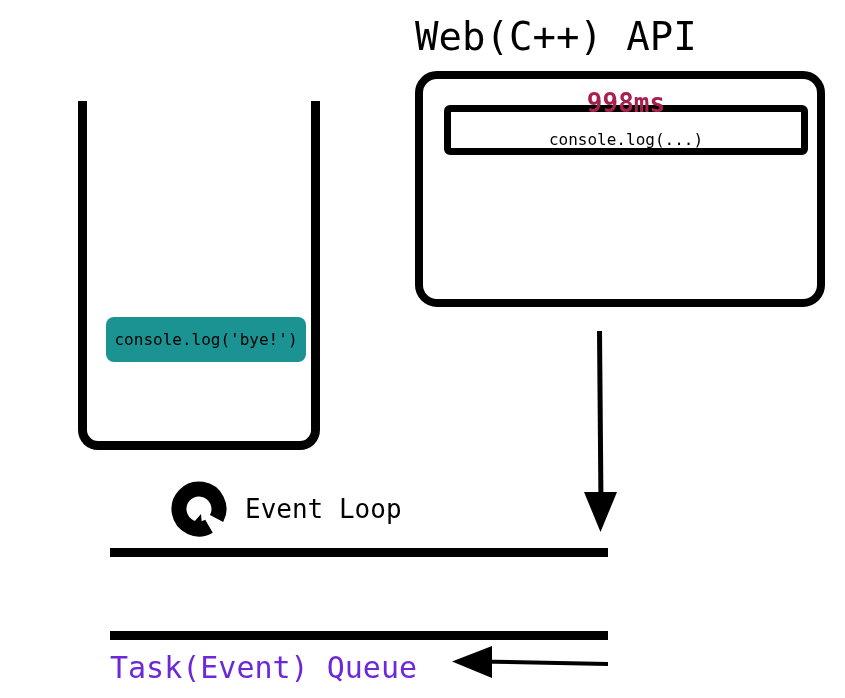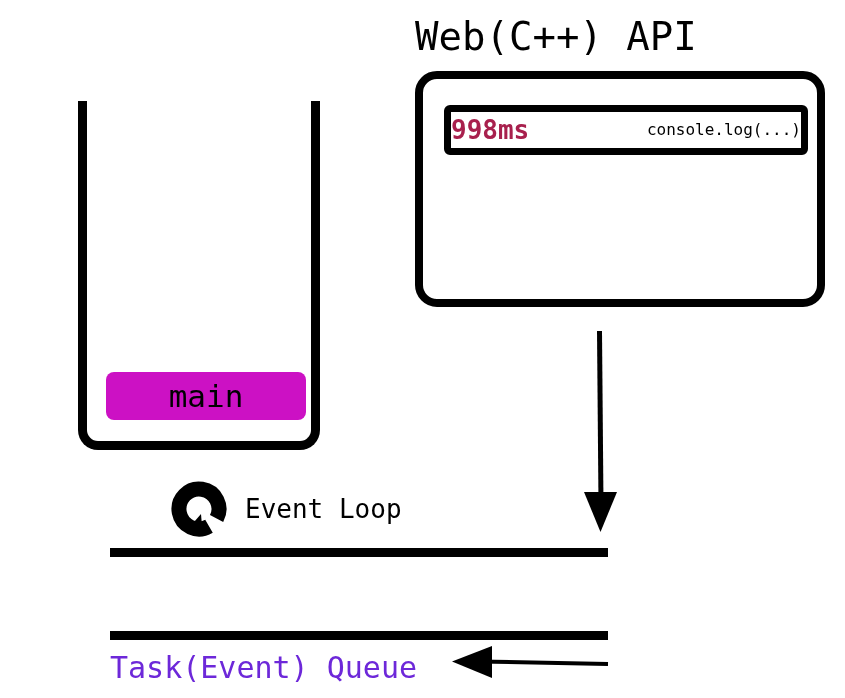--- a/index.html
+++ b/index.html
@@ -49,22 +49,23 @@
     left: 21px;
     top: 26px;
     width: 364px;
     height: 50px;
     box-sizing: border-box;
     border: 7px solid #000000;
     border-radius: 6px;
     background: #ffffff;
     display: flex;
     align-items: center;
-    justify-content: space-between;
+    justify-content: flex-end;
     gap: 16px;
+    flex-direction: column;
   }
   #timer-ms {
     font-size: 26px;
     font-weight: bold;
     line-height: 1;
     white-space: pre;
   }
   #timer-label {
     font-size: 16px;
     line-height: 1;
@@ -170,21 +171,21 @@
 <div id="webapi-title">Web(C++) API</div>
 
 <div id="webapi-box">
   <div id="timer-entry">
     <span id="timer-ms" style="color: rgb(168, 32, 77);">998ms</span>
     <span id="timer-label">console.log(...)</span>
   </div>
 </div>
 
 <div id="call-stack">
-  <div class="stack-frame" id="frame-main" style="background: rgb(204, 17, 196);">main</div>
+  <div class="stack-frame" id="frame-console" style="background: rgb(27, 147, 146);">console.log('bye!')</div>
 </div>
 
 <div id="event-loop-row">
   <span>
     <svg id="event-loop-icon" viewBox="0 0 56 56" xmlns="http://www.w3.org/2000/svg">
 
       <path d="M 28 28 m 0 -20 a 20 20 0 1 1 -10.5 3.0" fill="none" stroke="#000000" stroke-width="15" stroke-linecap="butt" transform="rotate(150 28 28)"></path>
 
       <path d="M 31.5 50.5 L 19.0 45.5 L 30.0 33.0 Z" fill="#000000"></path>
     </svg>

